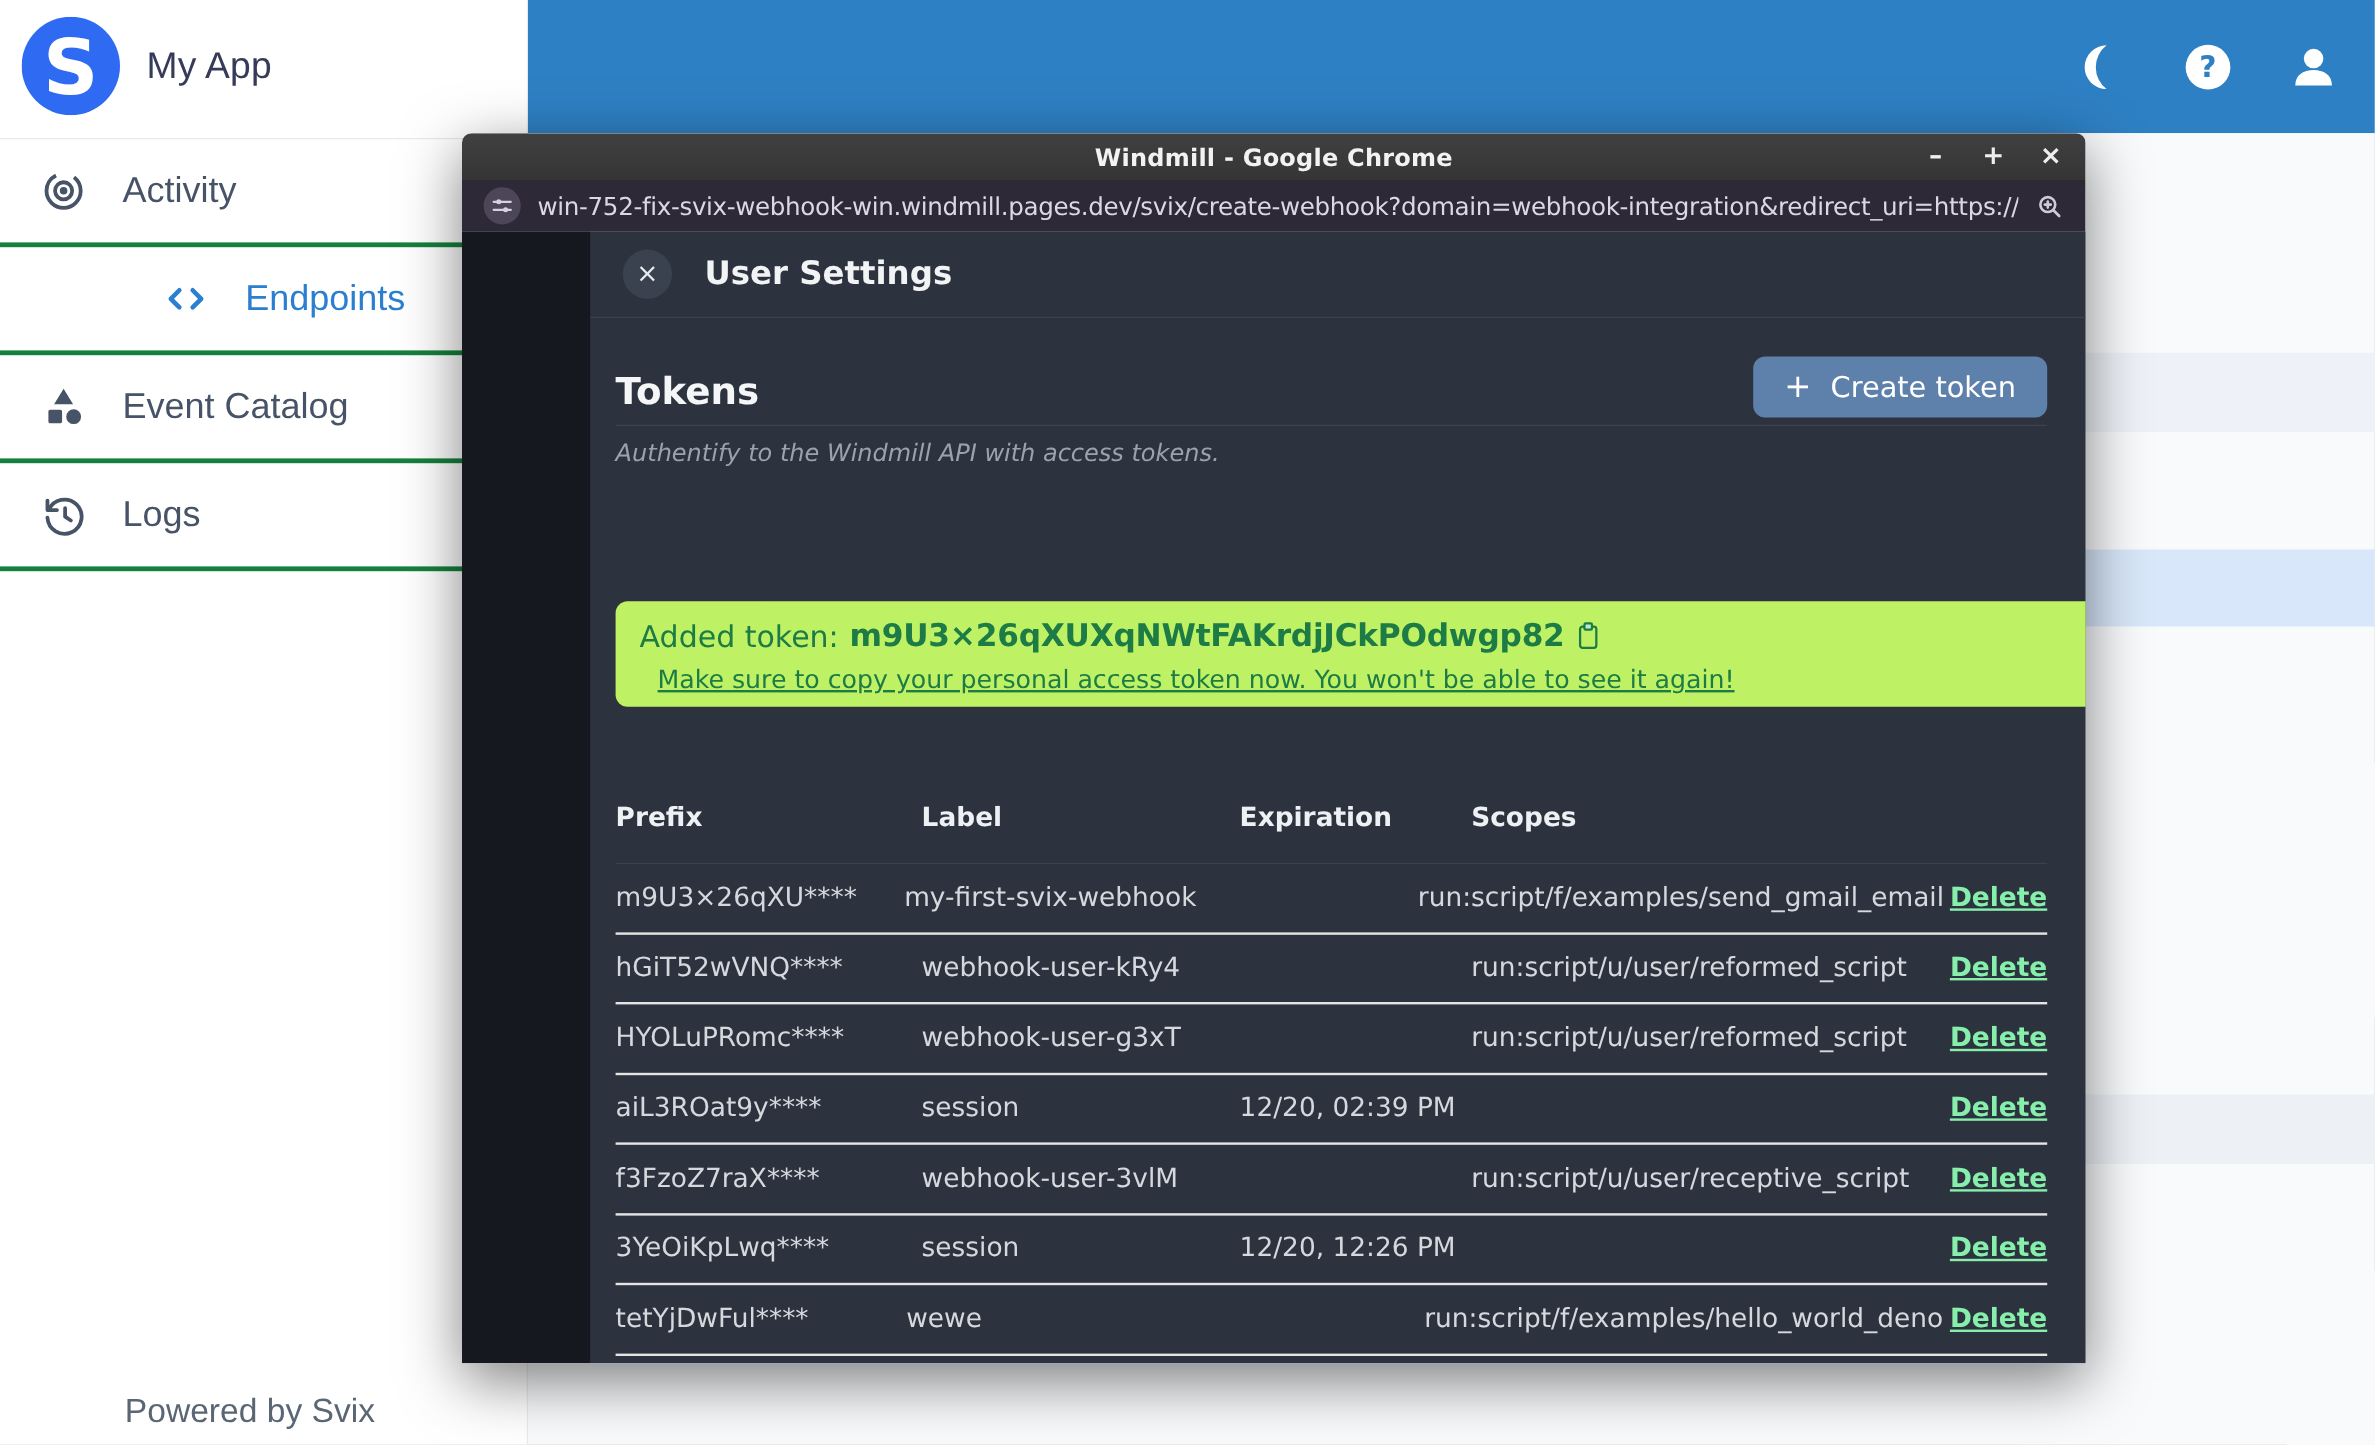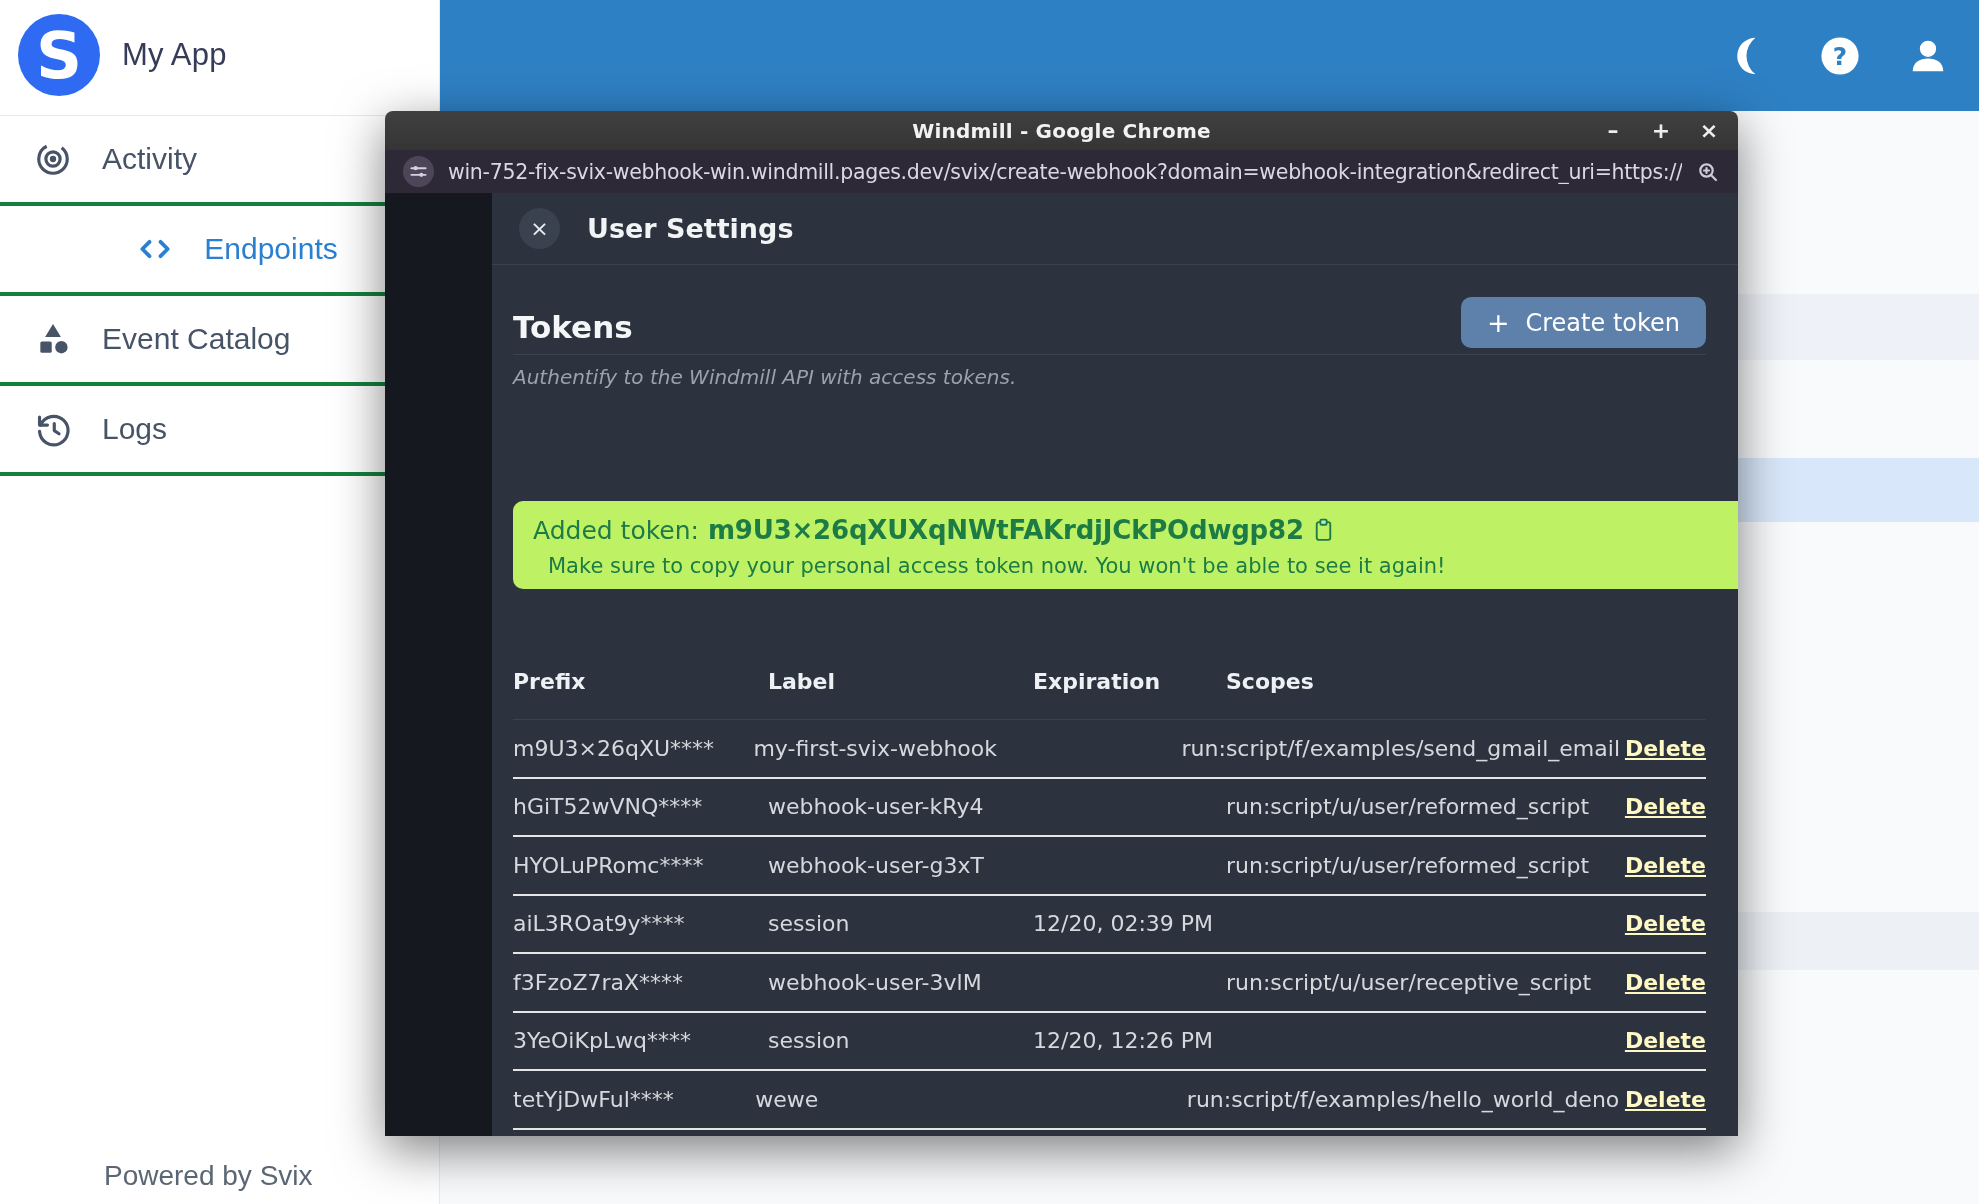--- a/index.html
+++ b/index.html
@@ -69,30 +69,30 @@
                 background: #5e81ac; color: #ffffff; font-size: 24px; display: flex; align-items: center;
                 gap: 16px; cursor: pointer; border: none; font-family: inherit; }
   .create-plus { font-size: 27px; font-weight: 400; }
   .tokens-divider { height: 1px; background: #3c434f; margin-top: -7px; }
   .tokens-sub { margin-top: 10px; font-size: 20px; font-style: italic; color: #9aa2ad; }
 
   .green-banner { position: absolute; left: 0; top: 236px; width: 1394px; height: 88px; border-radius: 10px;
                   background: #bef264; color: #1d7b46; padding: 14px 20px 0 20px; }
   .gb-line1 { display: flex; align-items: center; gap: 9px; font-size: 25px; }
   .gb-token { font-weight: 700; font-size: 26px; letter-spacing: -0.2px; }
-  .gb-line2 { margin-top: 9px; margin-left: 15px; font-size: 21px; }
+  .gb-line2 { margin-top: 9px; margin-left: 15px; font-size: 21px; text-decoration: underline; }
 
   .table { position: absolute; left: 0; top: 392px; width: 1193px; font-size: 22px; }
   .thead { display: flex; align-items: center; height: 48px; font-weight: 700; color: #eef1f4; }
   .thead-border { height: 1px; background: #3b424e; margin-top: 14px; }
   .trow { display: flex; align-items: center; height: 58.5px; border-bottom: 2px solid #e5e5e5;
           color: #d5d9de; }
   .c-prefix { width: 223px; } .c-label { width: 265px; margin-left: 32px; } .c-exp { width: 193px; }
   .c-scopes { flex: 1; } .c-del { width: 92px; text-align: right; }
-  .del-link { color: #fef9c3; font-weight: 600; text-decoration: underline; cursor: pointer; }
+  .del-link { color: #86efac; font-weight: 600; text-decoration: underline; cursor: pointer; }
 </style>
 </head>
 <body>
 
 <div class="sidebar">
   <div class="logo-row">
     <svg class="logo-badge" viewBox="0 0 64 64">
       <circle cx="32" cy="32" r="32" fill="#2f6bf2"></circle>
       <text x="32" y="50" text-anchor="middle" font-family="DejaVu Sans, sans-serif" font-size="50" font-weight="bold" fill="#ffffff">S</text>
     </svg>

